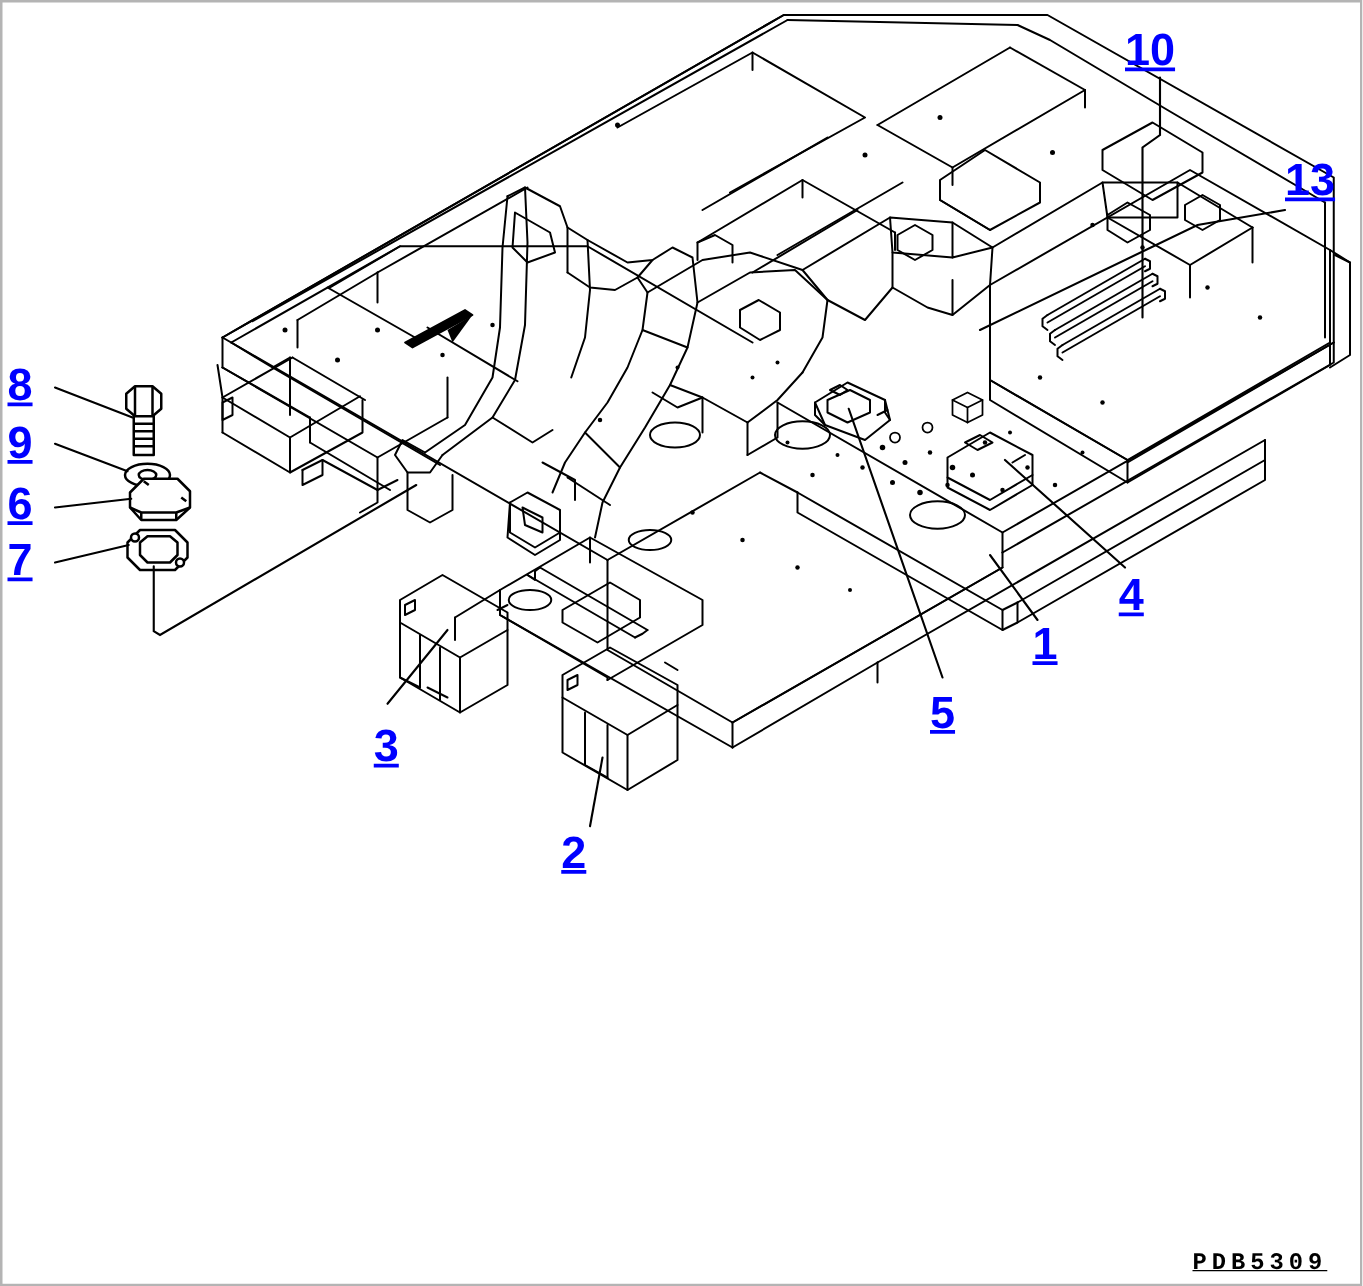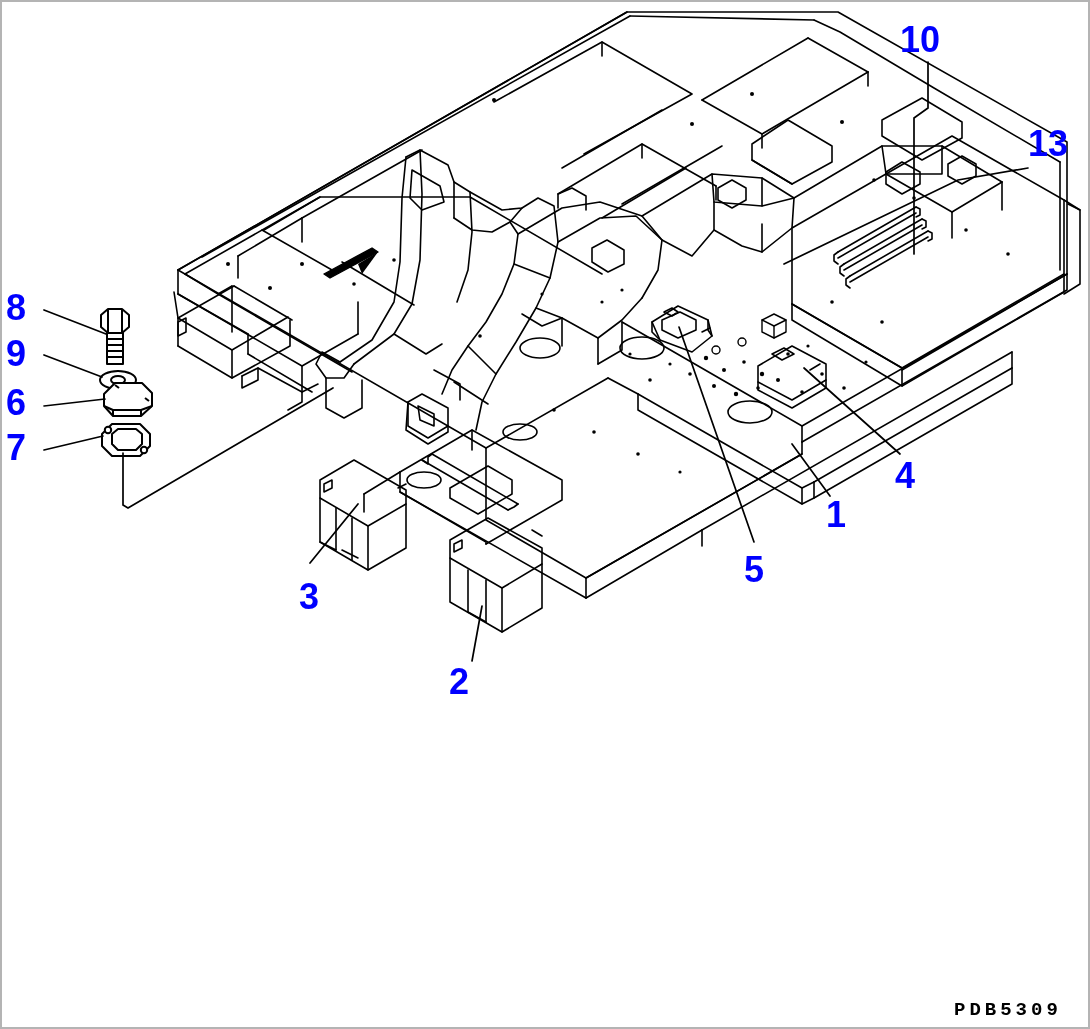--- a/index.html
+++ b/index.html
@@ -19,20 +19,21 @@
   .callout{
     position:absolute;
     color:#0000ff;
     font-family:"Liberation Sans",sans-serif;
     font-weight:bold;
     font-size:36px;
     line-height:36px;
     letter-spacing:0px;
     white-space:nowrap;
     user-select:none;
+    text-decoration:underline;
   }
   .drawcode{
     position:absolute;
     color:#000000;
     font-family:"Liberation Mono",monospace;
     font-weight:bold;
     font-size:19px;
     letter-spacing:4px;
     white-space:nowrap;
   }
@@ -407,15 +408,15 @@
   <div class="callout" style="left:297px;top:577px;">3</div>
   <div class="callout" style="left:893px;top:456px;">4</div>
   <div class="callout" style="left:742px;top:550px;">5</div>
   <div class="callout" style="left:4px;top:383px;">6</div>
   <div class="callout" style="left:4px;top:428px;">7</div>
   <div class="callout" style="left:4px;top:288px;">8</div>
   <div class="callout" style="left:4px;top:334px;">9</div>
   <div class="callout" style="left:898px;top:20px;">10</div>
   <div class="callout" style="left:1026px;top:124px;">13</div>
 
-  <div class="drawcode" style="left:952px;top:997px;">PDB5309</div>
+  <div class="drawcode" style="left:952px;top:997px;text-decoration:underline;">PDB5309</div>
 
 </div>
 
 </body></html>

